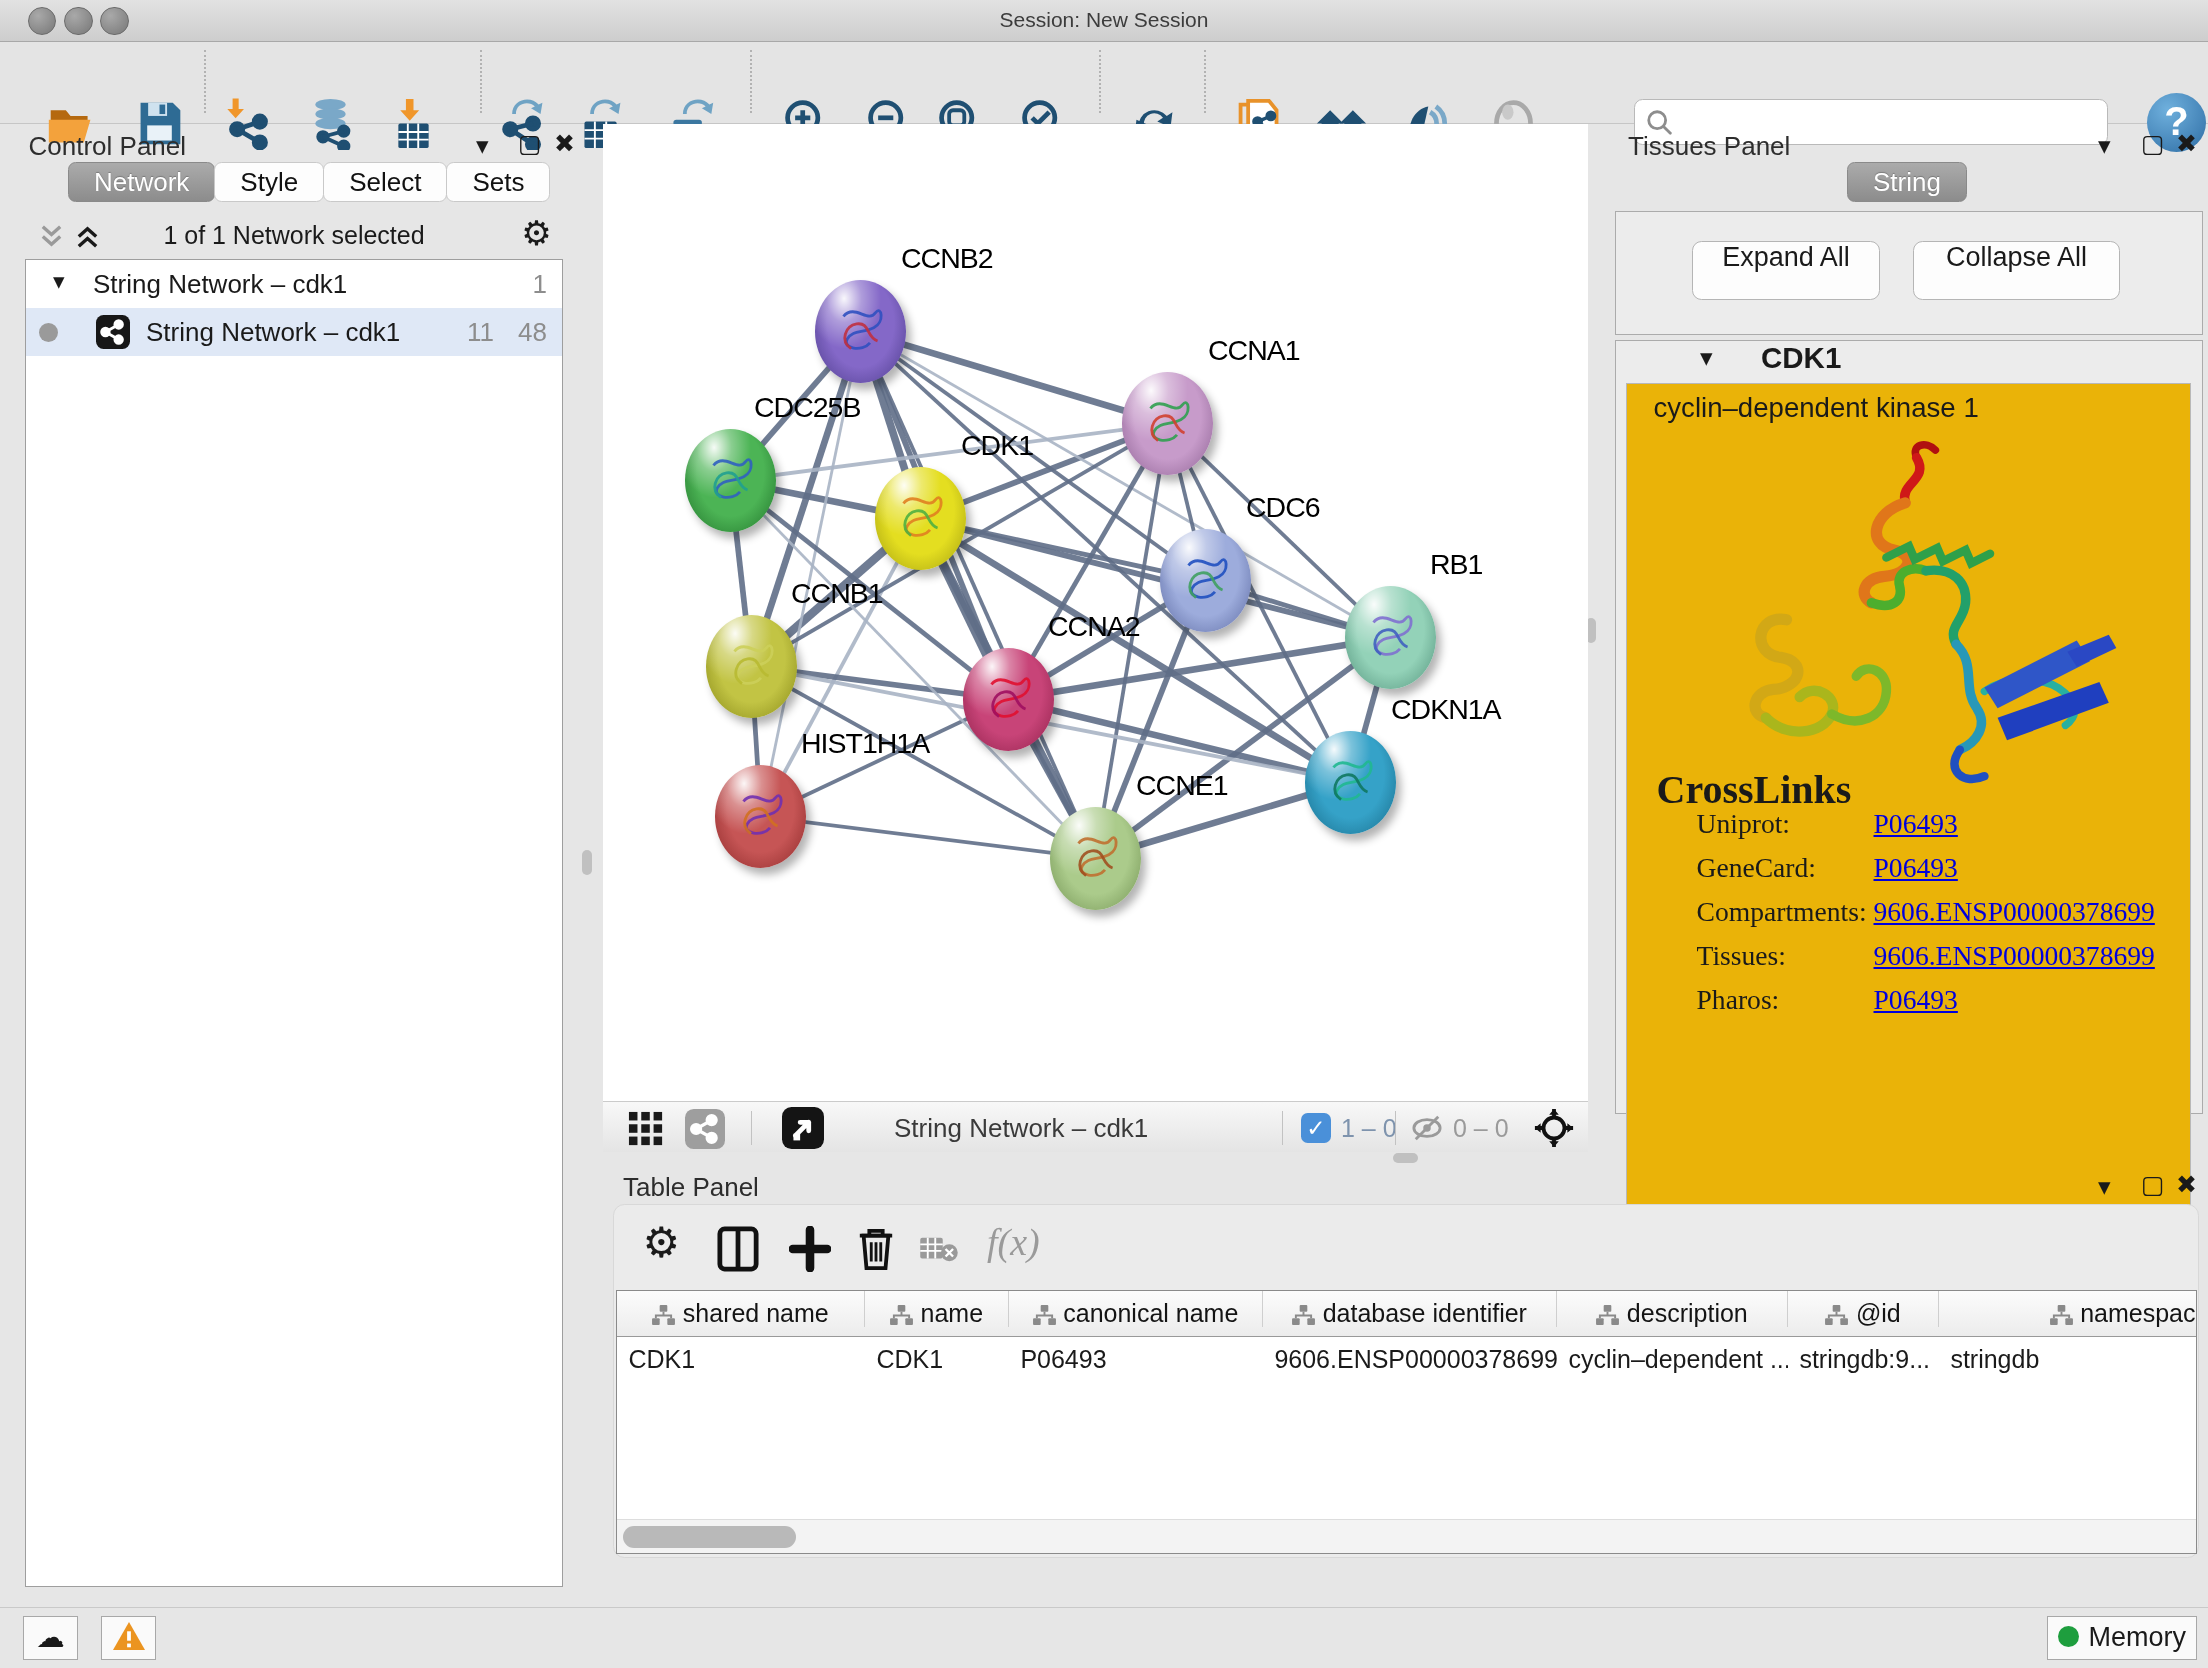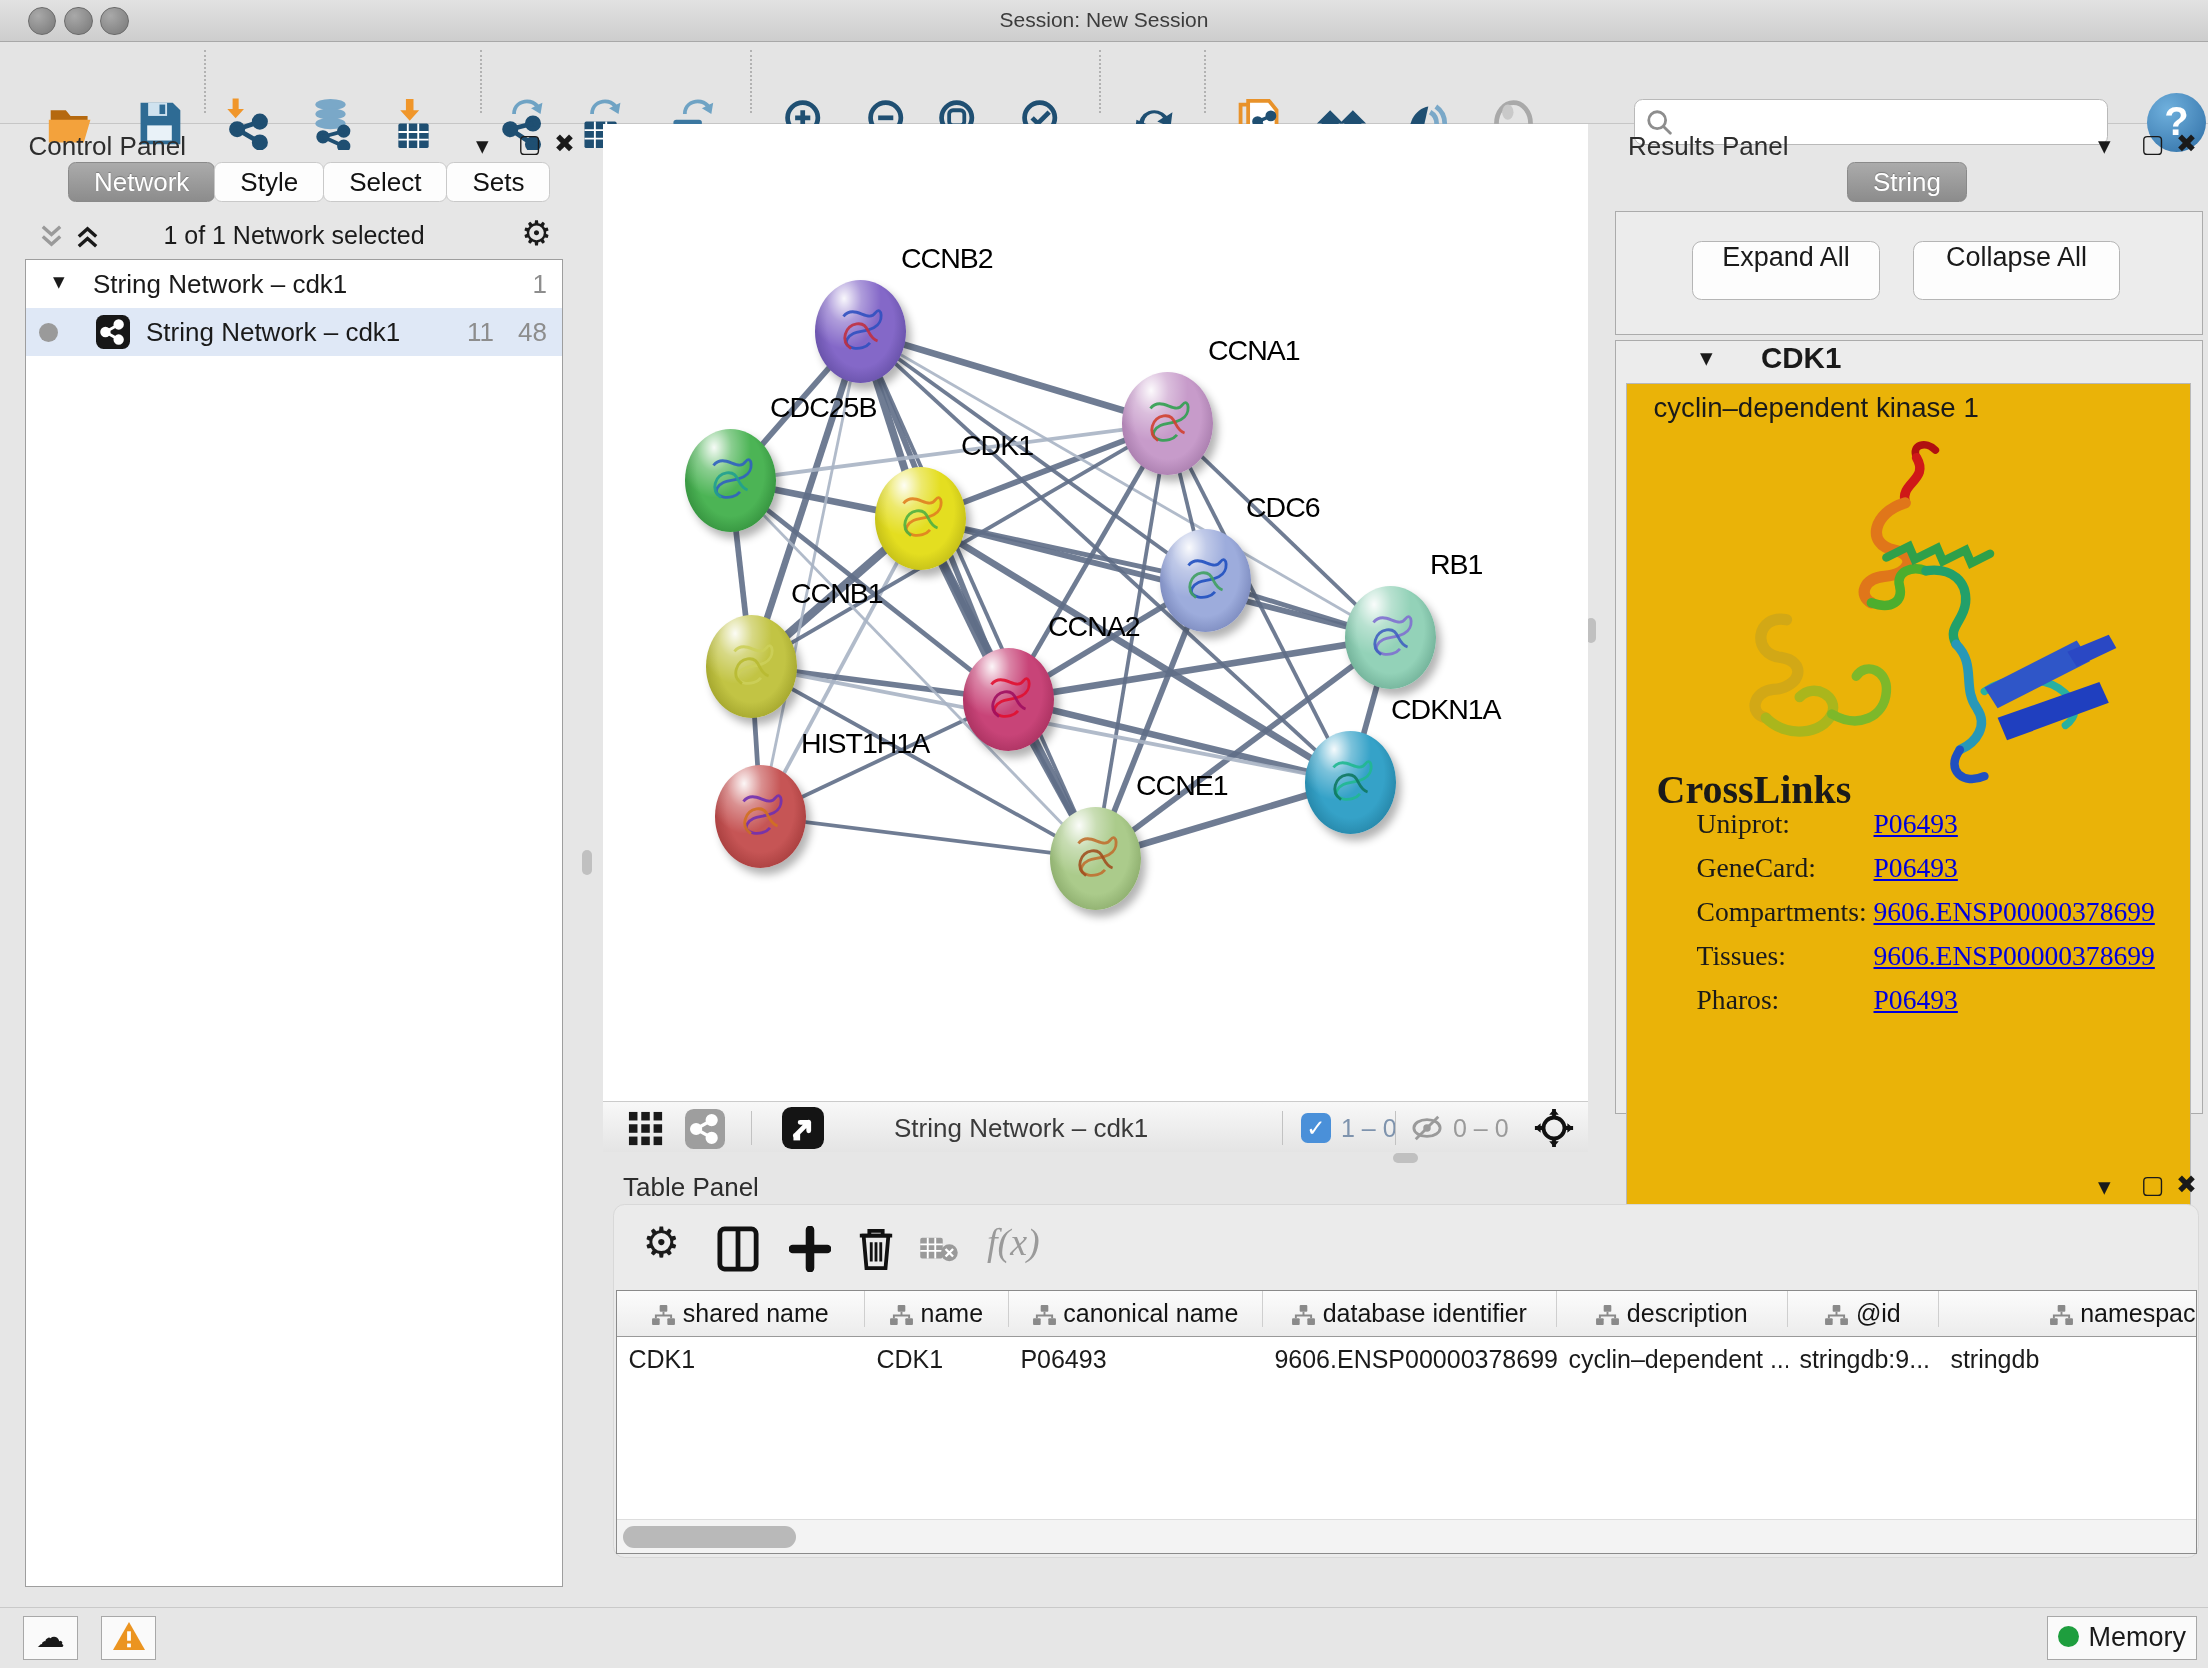--- a/index.html
+++ b/index.html
@@ -337,21 +337,21 @@
         <div class="net-label" style="left: 298px; top: 118px;">CCNB2</div>
         <div class="net-node" style="left: 519px; top: 248px; background: radial-gradient(at 32% 18%, rgba(255, 255, 255, 0.95) 0%, rgba(255, 255, 255, 0.35) 20%, rgba(255, 255, 255, 0) 42%), radial-gradient(at 50% 42%, rgb(199, 155, 202) 52%, rgb(138, 95, 144) 100%);"><svg width="91" height="103" viewBox="-48 -54 96 108">
             <path d="M -18 -16 C -6 -30, 8 -8, 16 -20 C 22 -28, 26 -10, 14 -4 C 2 2, -8 -2, -14 8 C -20 18, 2 22, 10 12" fill="none" stroke="#30a050" stroke-width="3" opacity="0.9"></path>
             <path d="M -10 18 C -22 10, -16 -6, -4 -8 C 10 -10, 6 6, 18 10" fill="none" stroke="#d04030" stroke-width="3" opacity="0.9"></path>
           </svg></div>
         <div class="net-label" style="left: 605px; top: 210px;">CCNA1</div>
         <div class="net-node" style="left: 82px; top: 305px; background: radial-gradient(at 32% 18%, rgba(255, 255, 255, 0.95) 0%, rgba(255, 255, 255, 0.35) 20%, rgba(255, 255, 255, 0) 42%), radial-gradient(at 50% 42%, rgb(76, 180, 85) 52%, rgb(30, 112, 40) 100%);"><svg width="91" height="103" viewBox="-48 -54 96 108">
             <path d="M -18 -16 C -6 -30, 8 -8, 16 -20 C 22 -28, 26 -10, 14 -4 C 2 2, -8 -2, -14 8 C -20 18, 2 22, 10 12" fill="none" stroke="#3060c0" stroke-width="3" opacity="0.9"></path>
             <path d="M -10 18 C -22 10, -16 -6, -4 -8 C 10 -10, 6 6, 18 10" fill="none" stroke="#20a090" stroke-width="3" opacity="0.9"></path>
           </svg></div>
-        <div class="net-label" style="left: 167px; top: 267px;">CDC25B</div>
+        <div class="net-label" style="left: 151px; top: 267px;">CDC25B</div>
         <div class="net-node" style="left: 272px; top: 343px; background: radial-gradient(at 32% 18%, rgba(255, 255, 255, 0.95) 0%, rgba(255, 255, 255, 0.35) 20%, rgba(255, 255, 255, 0) 42%), radial-gradient(at 50% 42%, rgb(228, 222, 32) 52%, rgb(160, 156, 16) 100%);"><svg width="91" height="103" viewBox="-48 -54 96 108">
             <path d="M -18 -16 C -6 -30, 8 -8, 16 -20 C 22 -28, 26 -10, 14 -4 C 2 2, -8 -2, -14 8 C -20 18, 2 22, 10 12" fill="none" stroke="#e08020" stroke-width="3" opacity="0.9"></path>
             <path d="M -10 18 C -22 10, -16 -6, -4 -8 C 10 -10, 6 6, 18 10" fill="none" stroke="#50b040" stroke-width="3" opacity="0.9"></path>
           </svg></div>
         <div class="net-label" style="left: 358px; top: 305px;">CDK1</div>
         <div class="net-node" style="left: 557px; top: 405px; background: radial-gradient(at 32% 18%, rgba(255, 255, 255, 0.95) 0%, rgba(255, 255, 255, 0.35) 20%, rgba(255, 255, 255, 0) 42%), radial-gradient(at 50% 42%, rgb(157, 172, 220) 52%, rgb(90, 104, 160) 100%);"><svg width="91" height="103" viewBox="-48 -54 96 108">
             <path d="M -18 -16 C -6 -30, 8 -8, 16 -20 C 22 -28, 26 -10, 14 -4 C 2 2, -8 -2, -14 8 C -20 18, 2 22, 10 12" fill="none" stroke="#2050c0" stroke-width="3" opacity="0.9"></path>
             <path d="M -10 18 C -22 10, -16 -6, -4 -8 C 10 -10, 6 6, 18 10" fill="none" stroke="#40a060" stroke-width="3" opacity="0.9"></path>
           </svg></div>
         <div class="net-label" style="left: 643px; top: 367px;">CDC6</div>
@@ -431,21 +431,21 @@
         <path d="M6 28 L30 4" stroke="#9a9a9a" stroke-width="3"></path>
     </svg>
     <span class="abs counter gray" style="left:850px;top:12.4px">0 – 0</span>
     <svg class="abs" style="left:930px;top:4.8px" width="42" height="42" viewBox="0 0 44 44">
       <circle cx="22" cy="22" r="11" fill="none" stroke="#111" stroke-width="4"></circle>
       <path d="M22 2 v9 M22 33 v9 M2 22 h9 M33 22 h9" stroke="#111" stroke-width="4"></path>
       <path d="M22 2 l-5 6 h10 z M22 42 l-5-6 h10 z M2 22 l6-5 v10 z M42 22 l-6-5 v10 z" fill="#111"></path>
     </svg>
   </div>
 
-  <div class="abs panel-title" style="left:1628px;top:131px">Results Panel</div>
+  <div class="abs panel-title" style="left:1628px;top:131px">Tissues Panel</div>
   <div class="abs" style="left:2098px;top:131px;font-size:25px">▾</div>
   <div class="abs" style="left:2141px;top:129px;font-size:25px">▢</div>
   <div class="abs" style="left:2176px;top:129px;font-size:25px;font-weight:bold">✖</div>
 
   <div class="abs tab sel" style="left:1847px;top:162px;min-width:110px">String</div>
 
   <div class="abs" id="res-box1">
     <div class="res-btn" style="left:76px;width:188px">Expand All</div>
     <div class="res-btn" style="left:297px;width:207px">Collapse All</div>
   </div>

